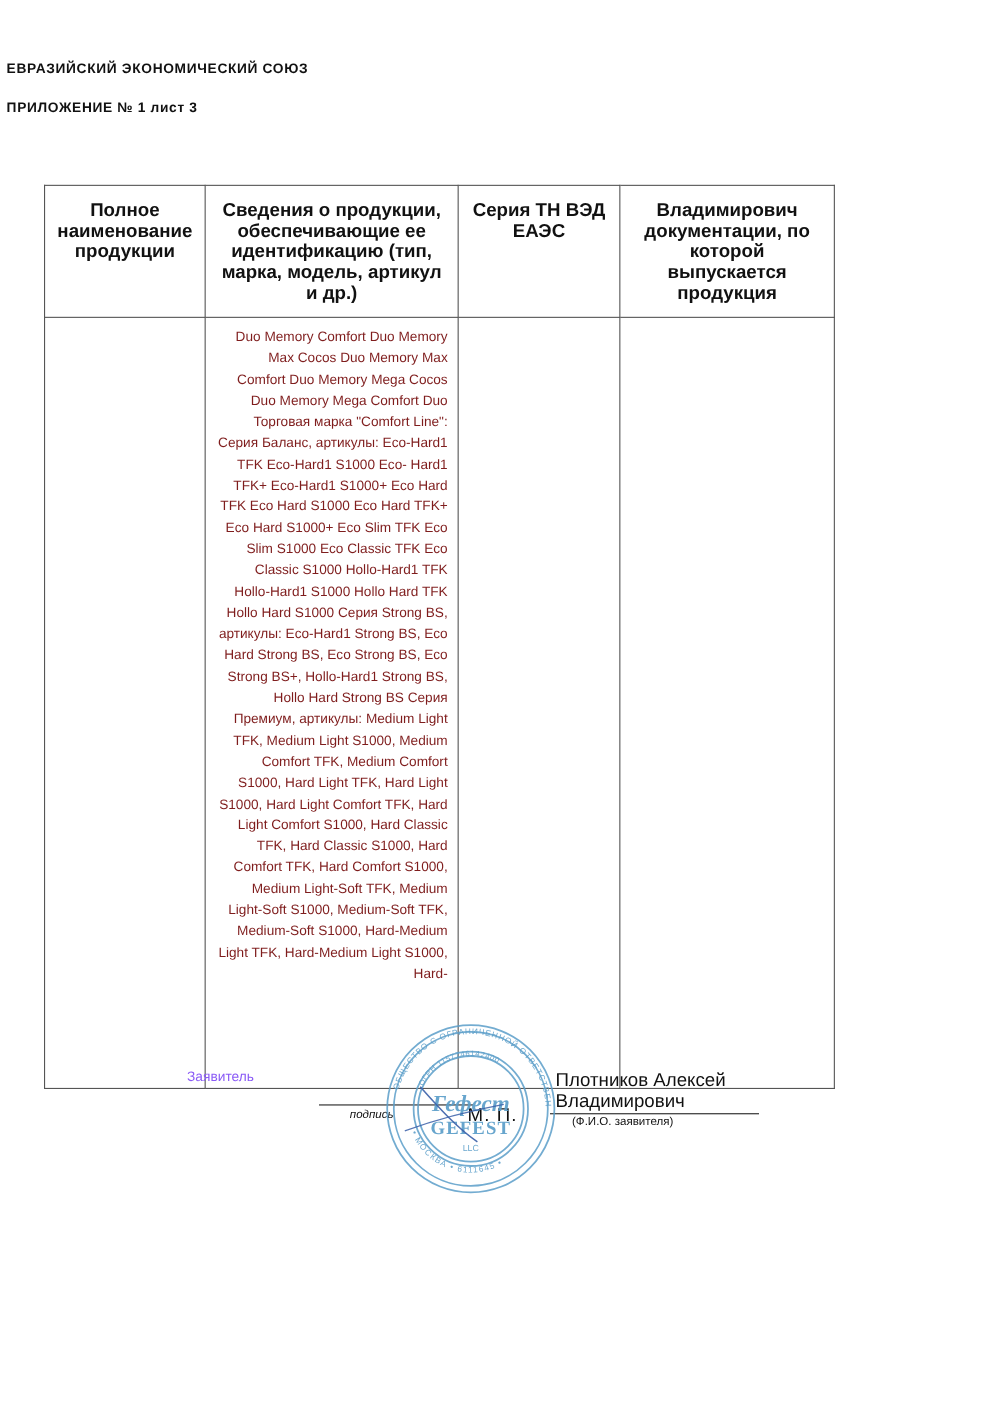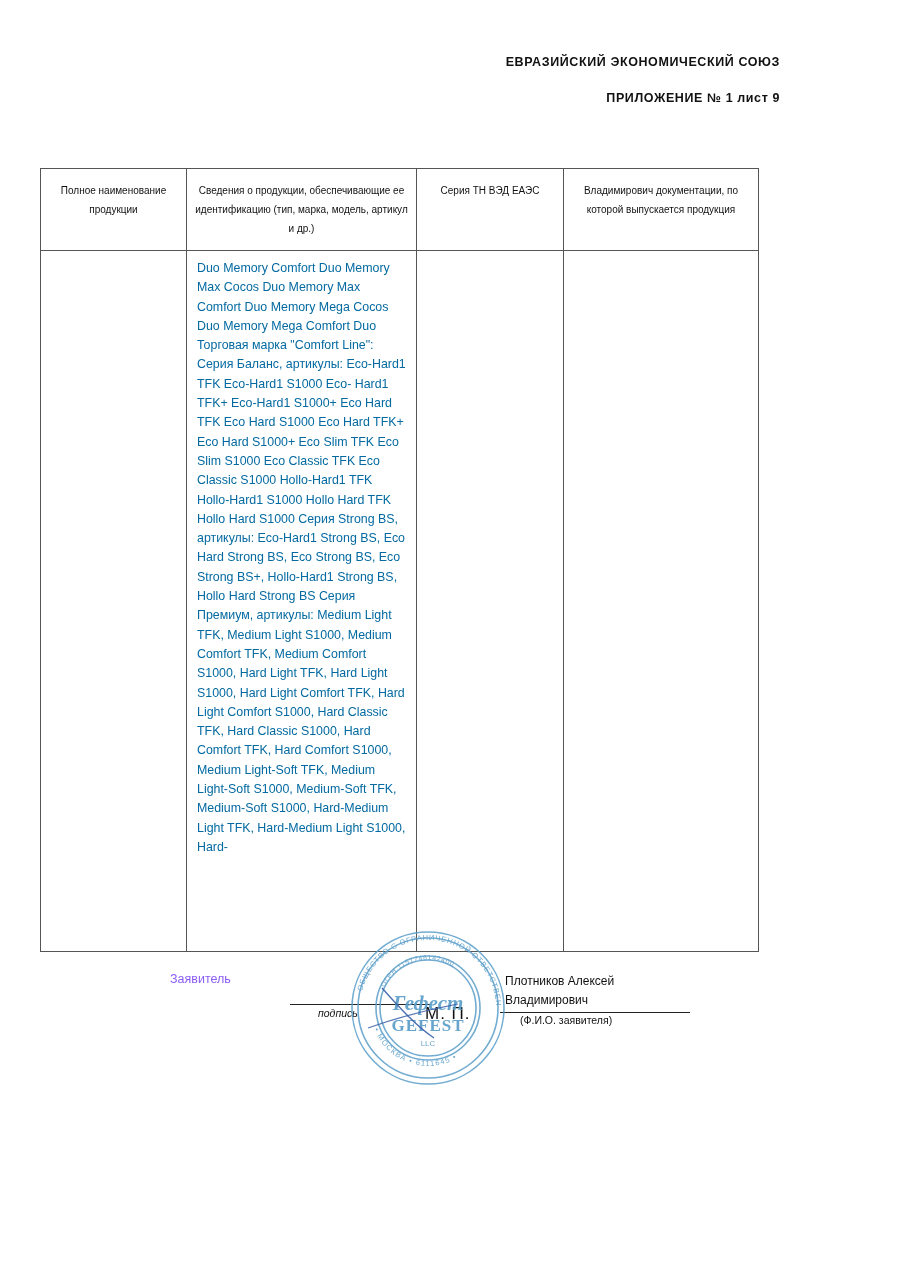--- a/index.html
+++ b/index.html
@@ -20,24 +20,24 @@
     position: absolute;
     left: 0; top: 0;
     width: 900px;
     height: 1280px;
     background: #fff;
   }
 
   
   .header {
     position: absolute;
-    left: 16px;
+    left: 6px;
     top: 55px;
     width: 764px;
-    text-align: right;
+    text-align: left;
   }
   .header .line {
     font-size: 12.5px;
     font-weight: bold;
     letter-spacing: 0.6px;
     color: #111;
     margin-bottom: 22px;
   }
   .header .line.l2 { margin-bottom: 20px; }
   .header .line.l3 { margin-bottom: 0; }
@@ -50,40 +50,41 @@
     width: 650px;
     border-collapse: collapse;
     table-layout: fixed;
   }
   .doc-table td, .doc-table th {
     border: 1px solid #555;
     vertical-align: top;
     padding: 0;
   }
   .doc-table thead th {
-    font-weight: normal;
-    font-size: 10px;
+    font-weight: bold;
+    font-size: 17px;
     line-height: 19px;
     padding: 12px 8px 12px 8px;
     color: #111;
   }
   .col1 { width: 129px; }
   .col2 { width: 213px; }
   .col3 { width: 130px; }
   .col4 { width: 178px; }
 
   .doc-table tbody td {
     height: 700px;
   }
   .cell-body {
     font-size: 12.4px;
     line-height: 19.3px;
-    color: #0369a1;
+    color: #7f1d1d;
     padding: 8px 9px 8px 10px;
     word-wrap: break-word;
+    text-align: right;
   }
   .cell-empty { padding: 8px; }
 
   
   .sig-block {
     position: absolute;
     left: 40px;
     top: 968px;
     width: 650px;
     height: 90px;
@@ -116,21 +117,21 @@
     top: 36px;
     font-size: 17px;
     color: #111;
     letter-spacing: 1px;
   }
   .sig-name {
     position: absolute;
     left: 465px;
     top: 4px;
     width: 180px;
-    font-size: 12px;
+    font-size: 17px;
     line-height: 19px;
     color: #111;
   }
   .sig-line-2 {
     position: absolute;
     left: 460px;
     top: 44px;
     width: 190px;
     border-bottom: 1px solid #222;
   }
@@ -154,21 +155,21 @@
   }
   .stamp svg { display: block; }
 </style>
 </head>
 <body>
 
 <div class="page">
 
   <div class="header">
     <div class="line l1">ЕВРАЗИЙСКИЙ ЭКОНОМИЧЕСКИЙ СОЮЗ</div>
-    <div class="line l2">ПРИЛОЖЕНИЕ № 1 лист 9</div>
+    <div class="line l2">ПРИЛОЖЕНИЕ № 1 лист 3</div>
   </div>
 
   <table class="doc-table">
     <thead>
       <tr>
         <th class="col1">Полное наименование продукции</th>
         <th class="col2">Сведения о продукции, обеспечивающие ее идентификацию (тип, марка, модель, артикул и др.)</th>
         <th class="col3">Серия ТН ВЭД ЕАЭС</th>
         <th class="col4">Владимирович документации, по которой выпускается продукция</th>
       </tr>

